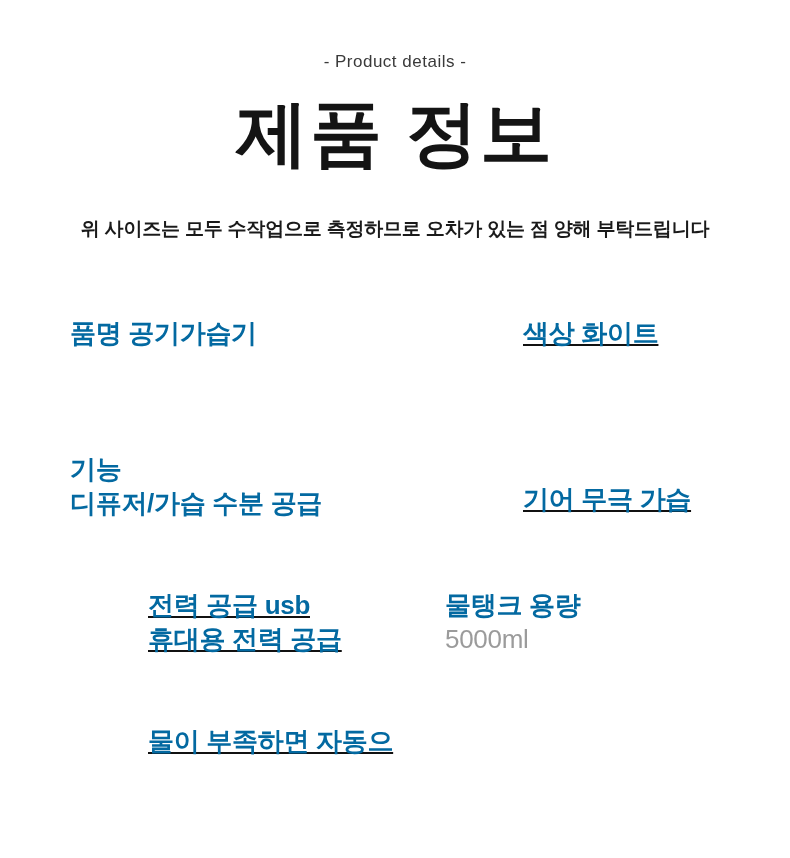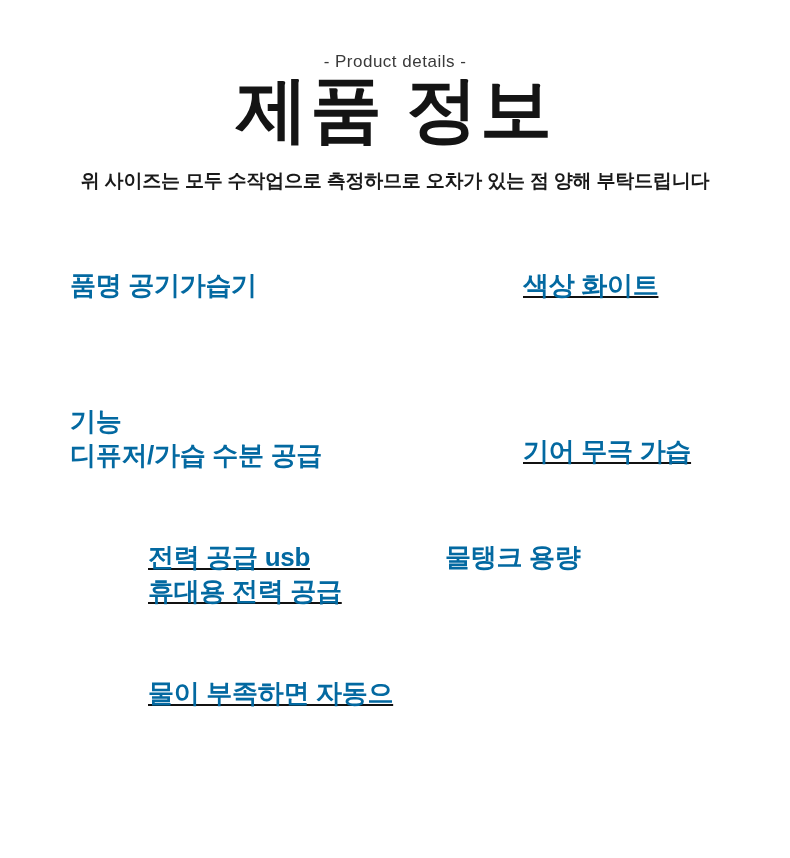--- a/index.html
+++ b/index.html
@@ -27,28 +27,29 @@
     color: #3a3a3a;
     font-weight: 400;
     margin-top: 52px;
   }
   .headline {
     text-align: center;
     font-size: 72px;
     font-weight: 700;
     letter-spacing: 2px;
     color: #141414;
+    margin-top: 24px;
     line-height: 1.05;
   }
   .subnote {
     text-align: center;
     font-size: 19px;
     font-weight: 700;
     color: #1a1a1a;
-    margin-top: 20px;
+    margin-top: 44px;
     letter-spacing: -0.2px;
   }
   .spec-grid {
     margin-top: 74px;
     display: grid;
     grid-template-columns: 375px 345px;
     column-gap: 0px;
     padding-left: 70px;
     box-sizing: border-box;
   }
@@ -103,19 +104,20 @@
       <div class="spec-line">기어 무극 가습</div>
     </div>
 
     <div class="spec-cell right row-c">
       <div class="spec-line">전력 공급 usb</div>
       <div class="spec-line">휴대용 전력 공급</div>
     </div>
 
     <div class="spec-cell row-d">
       <div class="spec-line">물탱크 용량</div>
+      <div class="spec-line muted">5000ml</div>
     </div>
     <div class="spec-cell right row-d">
       <div class="spec-line">물이 부족하면 자동으</div>
     </div>
 
   </div>
 </div>
 
 </body></html>

